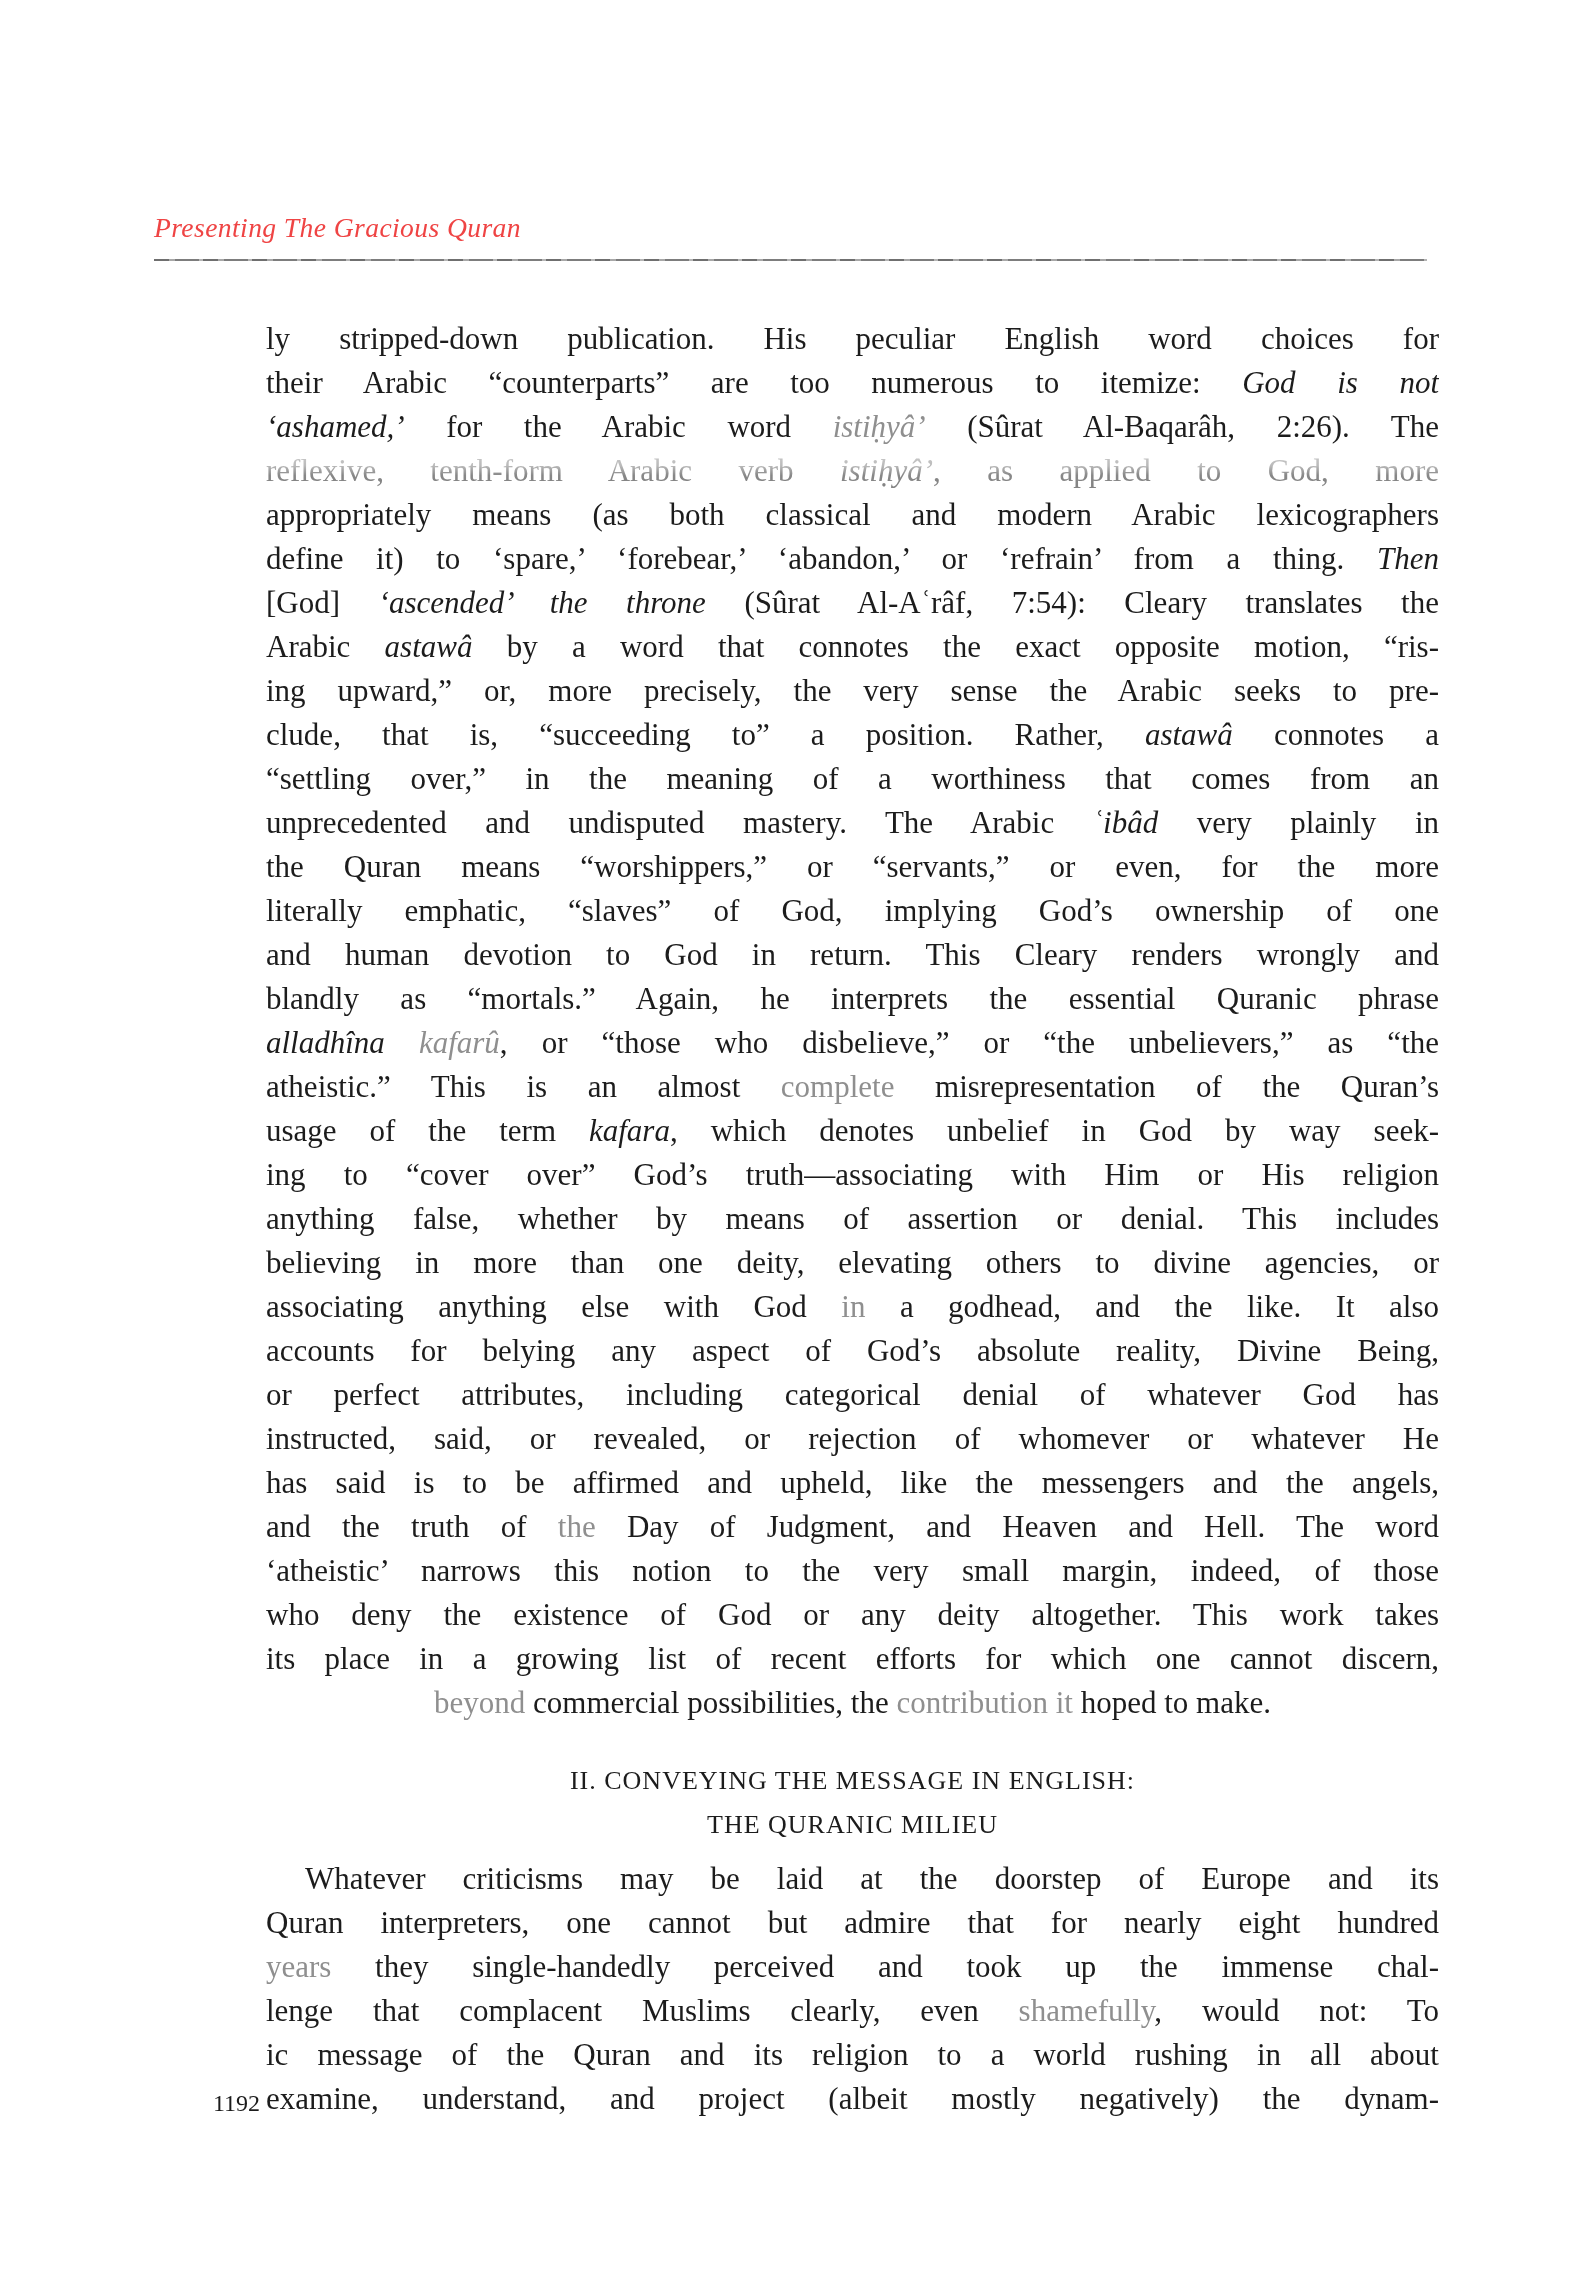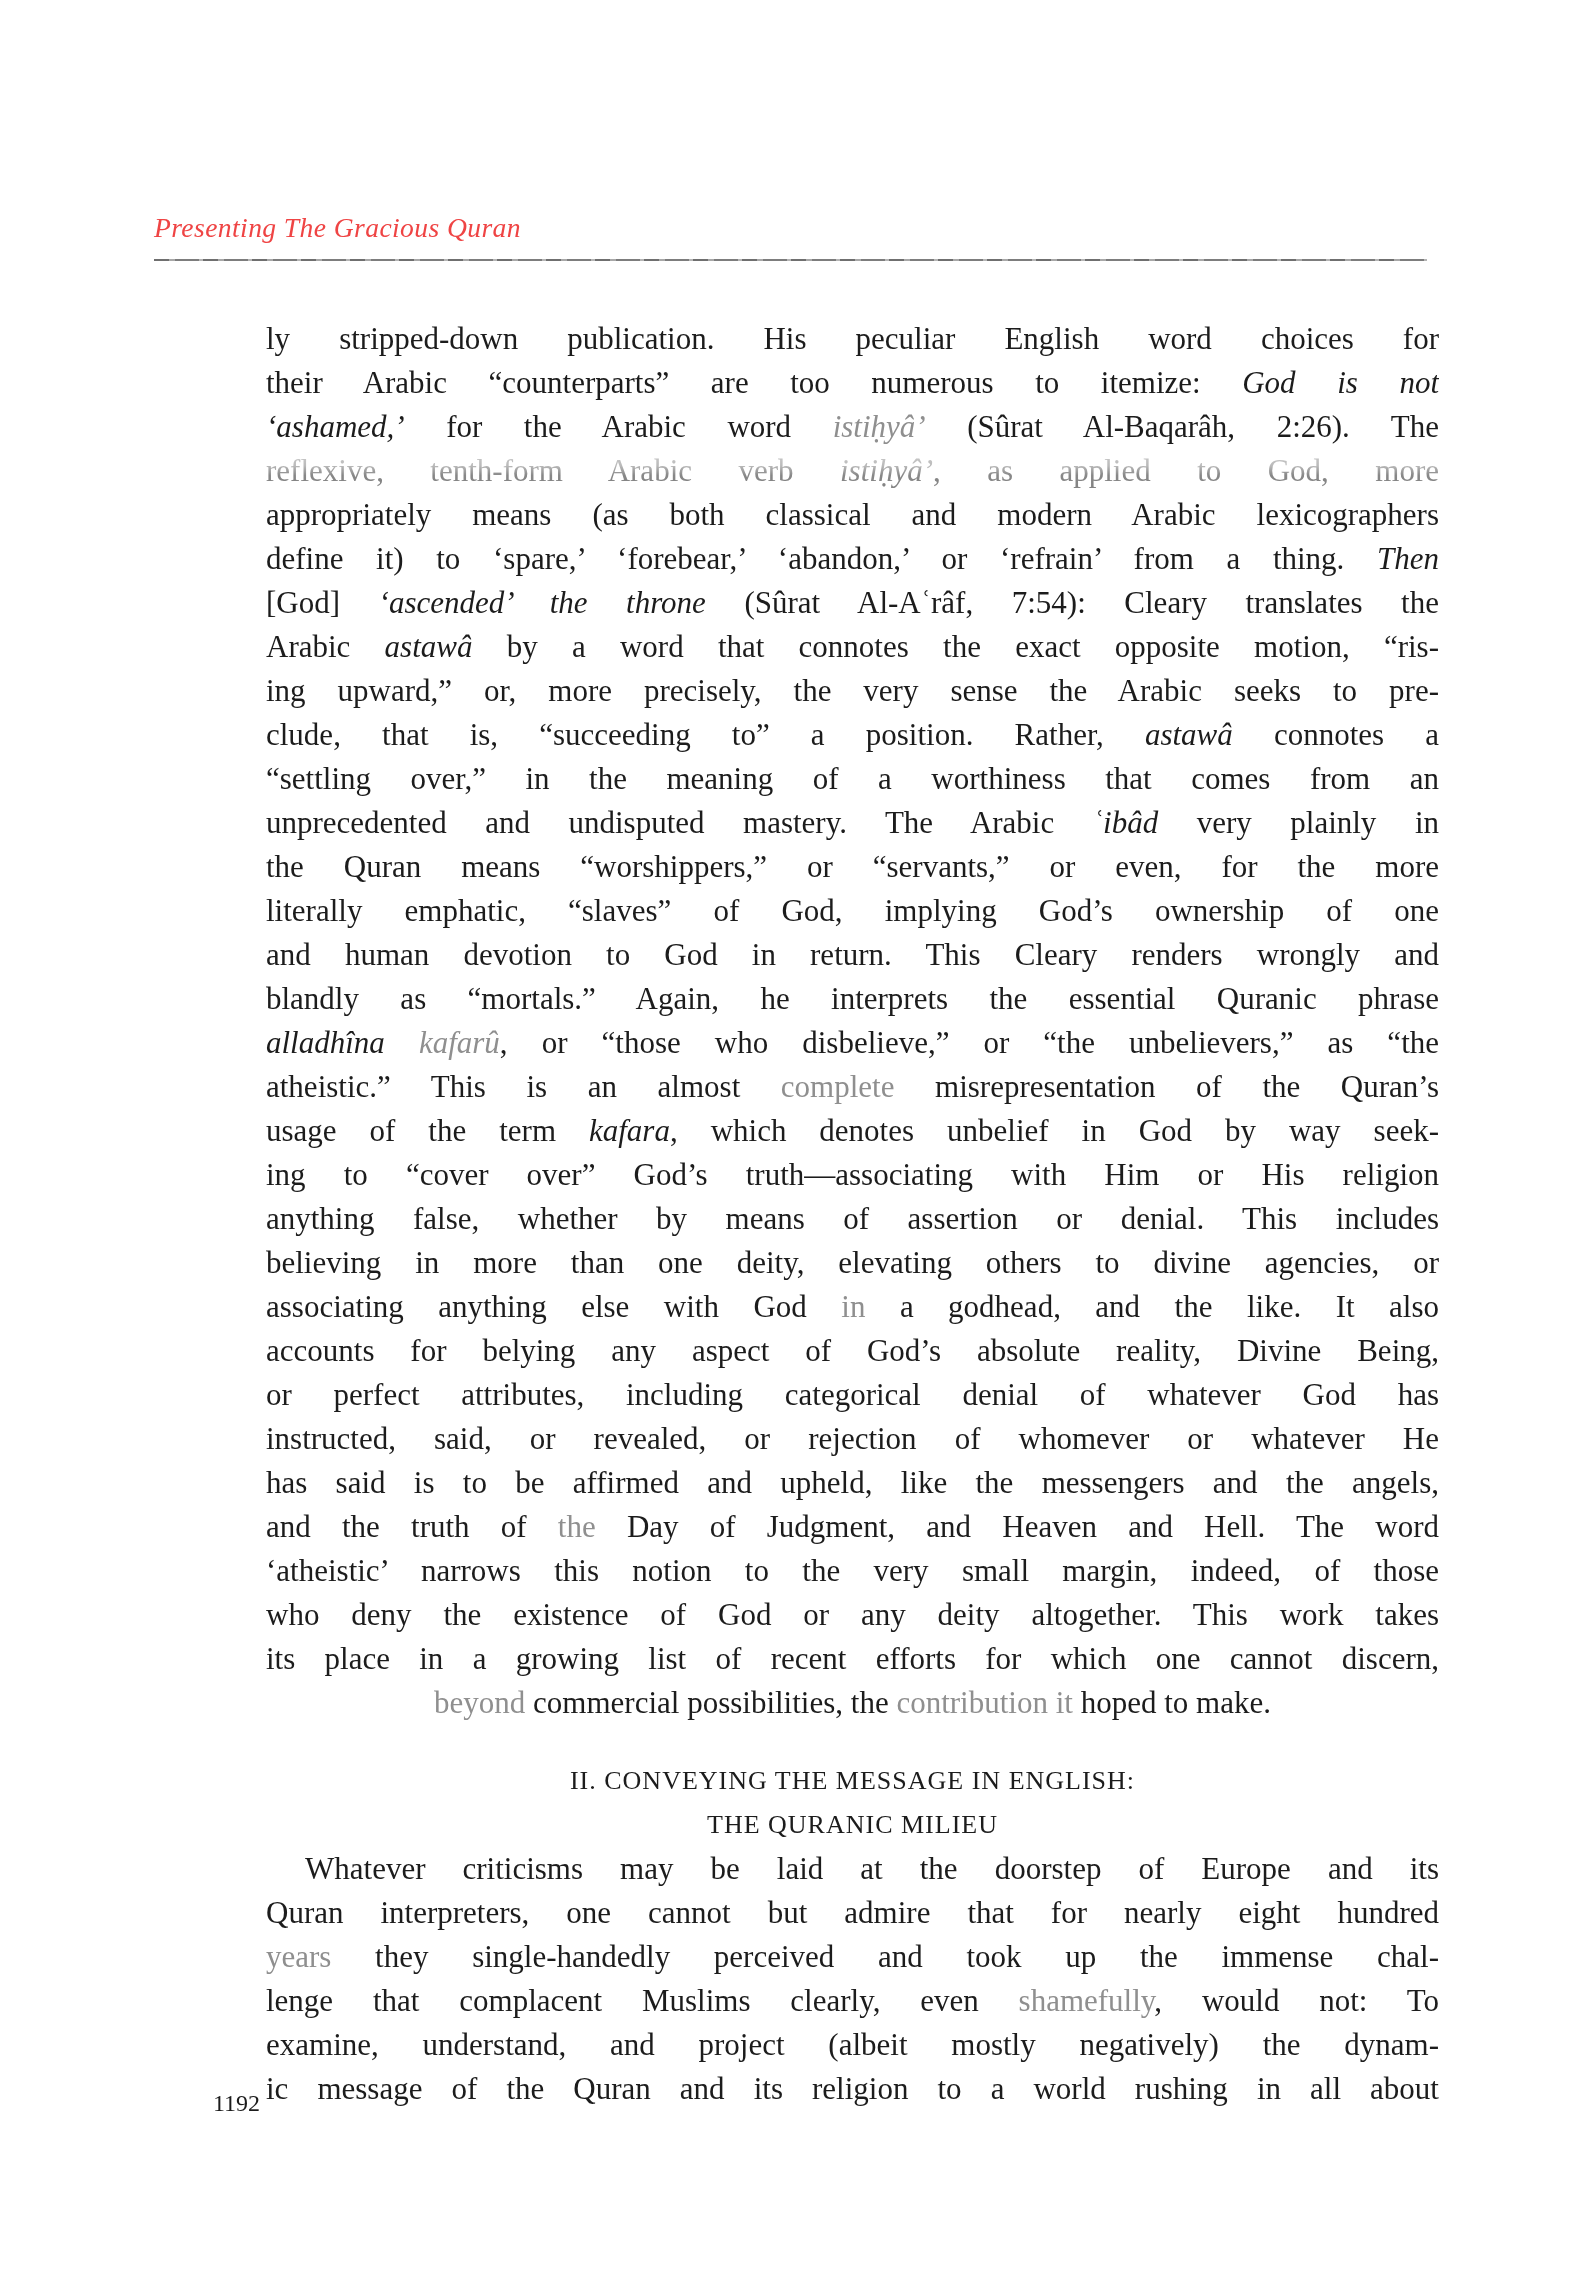--- a/index.html
+++ b/index.html
@@ -54,20 +54,21 @@
     text-align: justify;
     text-align-last: justify;
     white-space: normal;
   }
   .line.no-justify {
     text-align: center;
     text-align-last: auto;
   }
   .line.indent {
     padding-left: 39px;
+    margin-top: 10px;
   }
   .it { font-style: italic; }
   .fade { color: #8f8f8f; }
   .faded-line {
     color: #818181;
     -webkit-mask-image: linear-gradient(180deg, rgba(0,0,0,0.35) 0%, rgba(0,0,0,0.55) 38%, rgba(0,0,0,0.95) 60%, #000 100%);
     mask-image: linear-gradient(180deg, rgba(0,0,0,0.35) 0%, rgba(0,0,0,0.55) 38%, rgba(0,0,0,0.95) 60%, #000 100%);
   }
   .section-heading {
     margin-top: 34px;
@@ -137,21 +138,21 @@
     <div class="section-heading">
       <div>II. CONVEYING THE MESSAGE IN ENGLISH:</div>
       <div>THE QURANIC MILIEU</div>
     </div>
 
     <div class="para" id="para2">
         <div class="line indent"><span>Whatever criticisms may be laid at the doorstep of Europe and its</span></div>
         <div class="line"><span>Quran interpreters, one cannot but admire that for nearly eight hundred</span></div>
         <div class="line"><span class="fade">years</span><span> they single-handedly perceived and took up the immense chal-</span></div>
         <div class="line"><span>lenge that complacent Muslims clearly, even </span><span class="fade">shamefully</span><span>, would not: To</span></div>
+        <div class="line"><span>ic message of the Quran and its religion to a world rushing in all about</span></div>
         <div class="line"><span>examine, understand, and project (albeit mostly negatively) the dynam-</span></div>
-        <div class="line"><span>ic message of the Quran and its religion to a world rushing in all about</span></div>
       </div>
   </div>
 
   <div class="page-number">1192</div>
 
 </div>
 
 
 </body></html>

